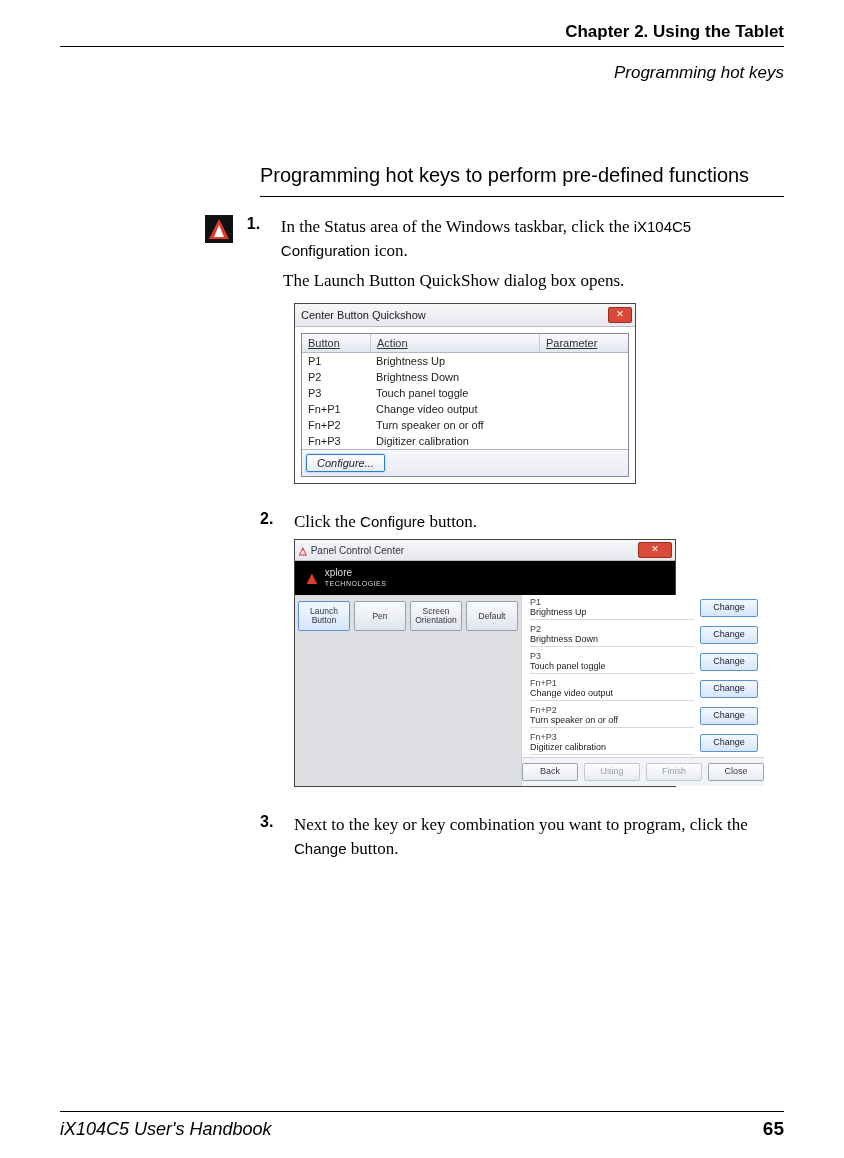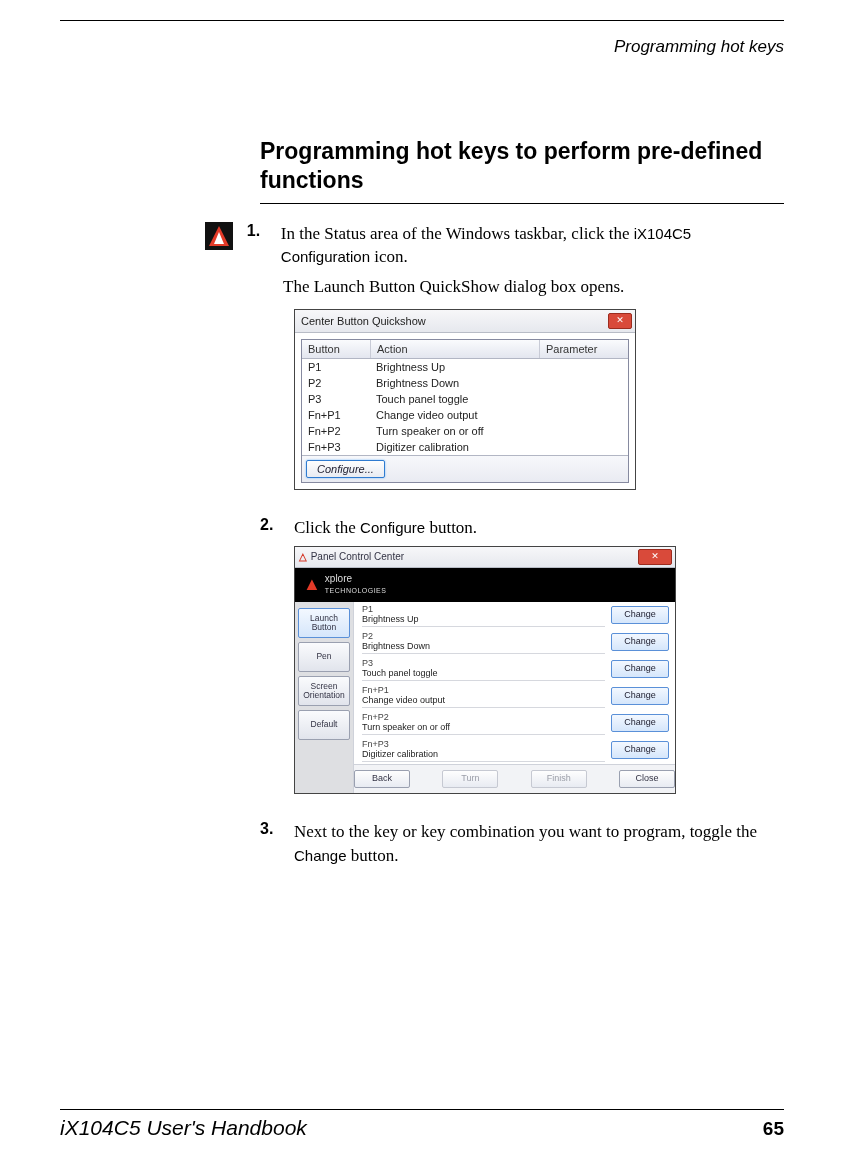--- a/index.html
+++ b/index.html
@@ -35,22 +35,22 @@
     border: none;
     border-top: 1px solid #000;
     margin: 4px 0 0 0;
   }
   .content {
     margin-left: 200px;
     margin-top: 80px;
   }
   .section-title {
     font-family: Arial, Helvetica, sans-serif;
-    font-weight: bold;
-    font-size: 23px;
+    font-weight: normal;
+    font-size: 20px;
     line-height: 1.25;
   }
   hr.section-rule {
     border: none;
     border-top: 1.2px solid #000;
     margin: 8px 0 18px 0;
   }
   .step-row {
     display: flex;
     align-items: flex-start;
@@ -131,20 +131,21 @@
   .qs-head {
     display: flex;
     background: linear-gradient(#fafbfd, #e3e6ef);
     border-bottom: 1px solid #b2b6c4;
     font-size: 11px;
     color: #333;
   }
   .qs-head > div {
     padding: 3px 6px;
     border-right: 1px solid #c8cbd6;
+    text-decoration: underline;
   }
   .qs-head > div:last-child { border-right: none; }
   .col-btn { width: 56px; }
   .col-act { width: 156px; }
   .col-par { flex: 1; }
   .qs-rows {
     background: #fff;
   }
   .qs-row {
     display: flex;
@@ -220,21 +221,21 @@
     font-size: 10px;
     line-height: 1.05;
     color: #ddd;
   }
   .pcc-body {
     display: flex;
     background: #efefef;
   }
   .pcc-tabs {
     display: flex;
-    flex-direction: column;
+    flex-direction: row;
     gap: 4px;
     background: #dedfe2;
     padding: 6px 3px;
   }
   .vtab {
     width: 50px;
     height: 28px;
     background: linear-gradient(#fafbfd,#e1e4ec);
     border: 1px solid #9aa0b0;
     border-radius: 2px;
@@ -314,34 +315,35 @@
     bottom: 18px;
     border-top: 1px solid #000;
     padding-top: 6px;
     display: flex;
     justify-content: space-between;
     align-items: flex-end;
     font-family: Arial, Helvetica, sans-serif;
   }
   .footer .booktitle {
     font-style: italic;
-    font-size: 21px;
+    font-size: 18px;
     text-align: center;
   }
   .footer .pagenum {
     font-weight: bold;
     font-size: 19px;
   }
 </style>
 </head>
 <body>
 
 <div class="page">
 
   <div class="header-right">
+    <div class="chapter-line">Chapter 2. Using the Tablet</div>
     <hr class="top-rule">
     <div class="subhead-line">Programming hot keys</div>
   </div>
 
   <div class="content">
     <div class="section-title">Programming hot keys to perform pre-defined functions</div>
     <hr class="section-rule">
 
     <div class="step-row">
       <div class="icon-col">
@@ -468,32 +470,32 @@
           </div>
           <div class="pcc-row">
             <div class="labels">
                 <div class="lab-a">Fn+P3</div>
                 <div class="lab-b">Digitizer calibration</div>
               </div>
             <div class="change-btn">Change</div>
           </div>
           <div class="pcc-foot">
             <div class="btn2">Back</div>
-            <div class="btn2 disabled">Turn</div>
+            <div class="btn2 disabled">Using</div>
             <div class="btn2 disabled">Finish</div>
             <div class="btn2">Close</div>
           </div>
         </div>
       </div>
     </div>
 
     <div class="step-row">
       <div class="stepnum">3.</div>
       <div class="steptext">
-        <span>Next to the key or key combination you want to program, toggle the </span><span class="san">Change</span><span> button.</span>
+        <span>Next to the key or key combination you want to program, click the </span><span class="san">Change</span><span> button.</span>
       </div>
     </div>
 
   </div>
 
   <div class="footer">
     <span class="booktitle">iX104C5 User's Handbook</span>
     <span class="pagenum">65</span>
   </div>
 

